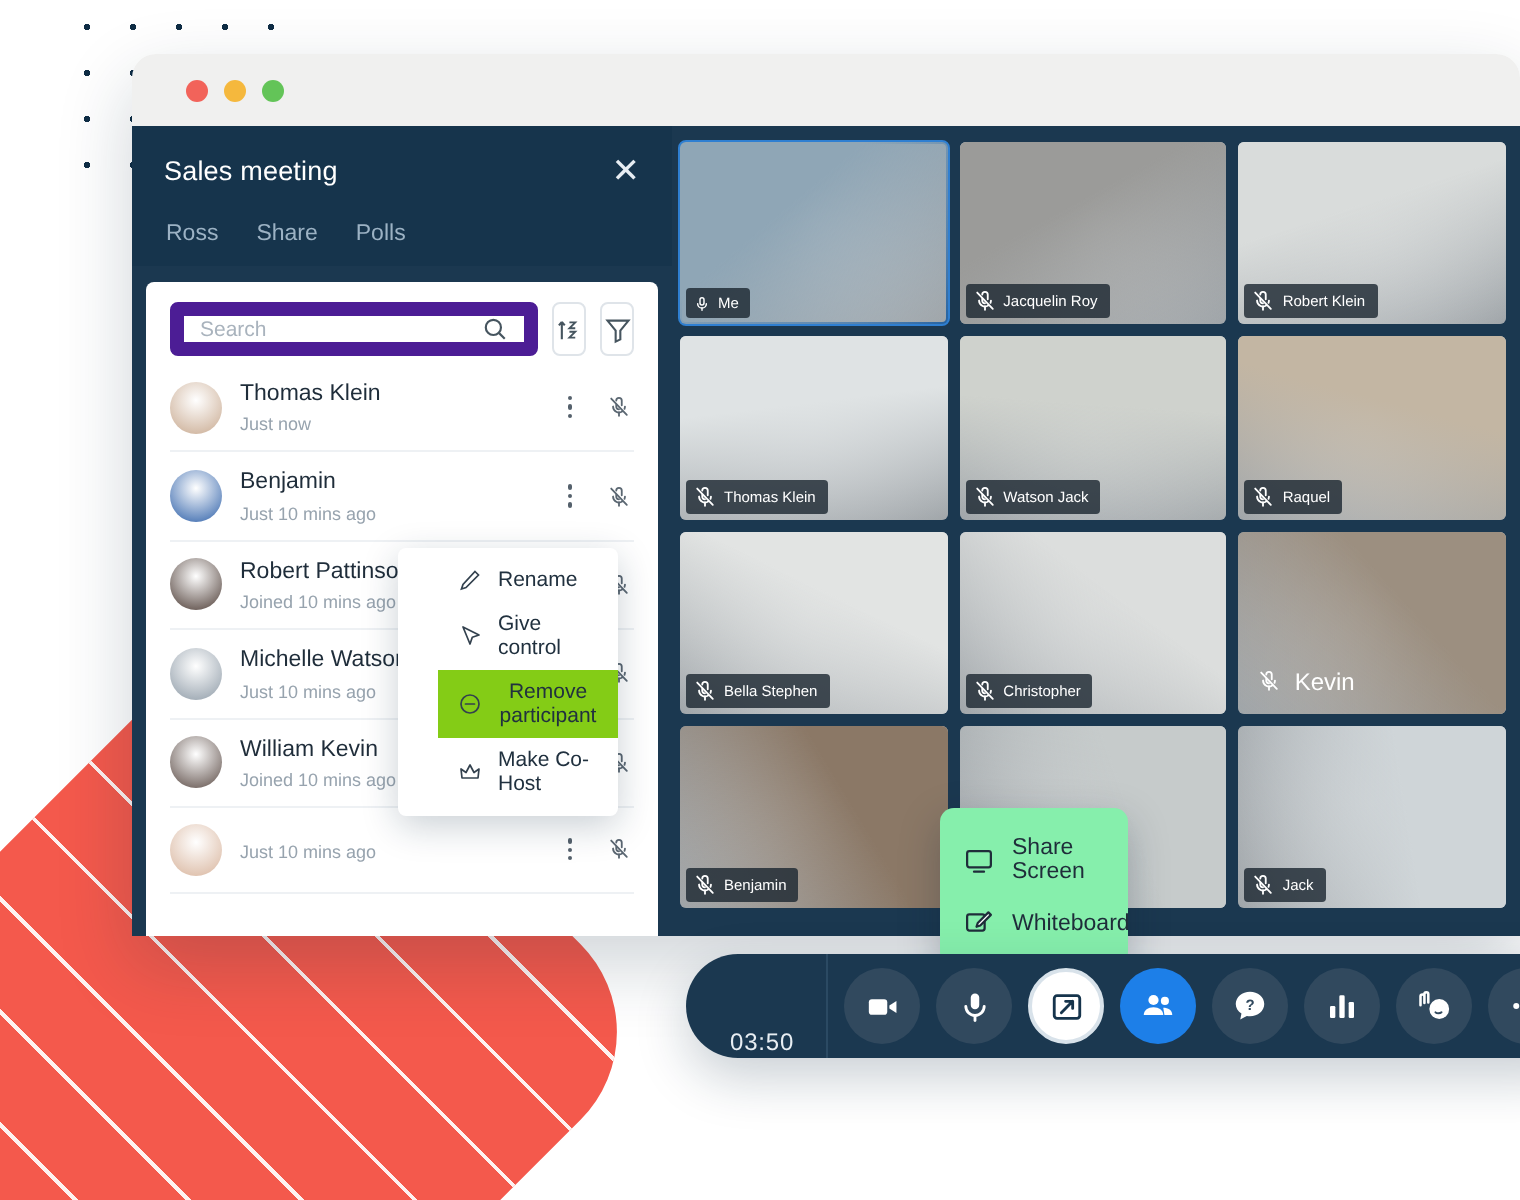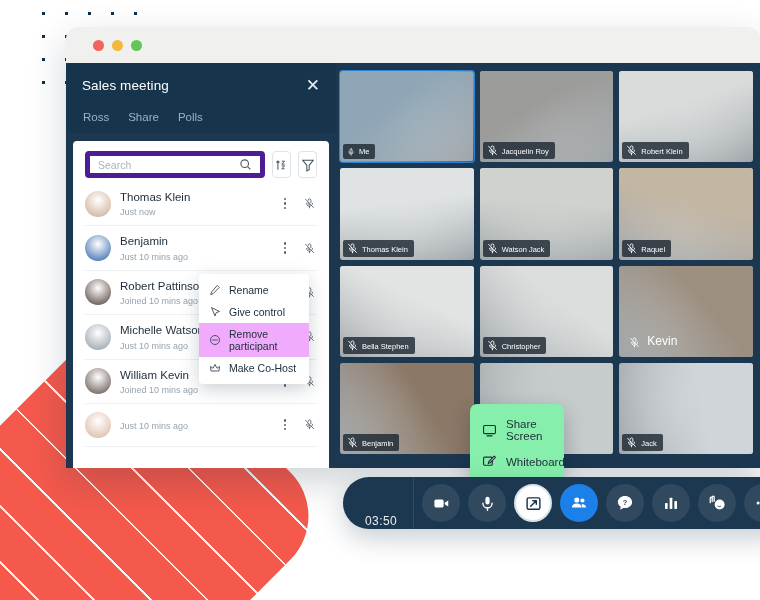--- a/index.html
+++ b/index.html
@@ -75,21 +75,21 @@
   .tab.active { color:#ffffff; border-bottom-color:#ffffff; }
   .badge { background:#ffffff; color:#16344c; font-size:8.5px; font-weight:bold; border-radius:9px; padding:2px 6px; line-height:1; }
 
   .panel-card {
     position:absolute; left:7px; right:7px; top:78px; bottom:-1px;
     background:#ffffff; border-radius:4px 4px 0 0;
     padding:10px 12px 0 12px; overflow:hidden;
   }
   .searchrow { display:flex; gap:7px; align-items:center; }
   .searchbox {
-    flex:1; height:27px; border:5px solid #4c1d95; border-radius:4px;
+    flex:1; height:27px; border:7px solid #4c1d95; border-radius:4px;
     display:flex; align-items:center; padding:0 8px; gap:6px;
   }
   .searchbox input {
     border:none; outline:none; flex:1; font-size:10.5px; color:#2c3e50;
     font-family:"Liberation Sans", sans-serif; background:transparent;
   }
   .searchbox input::placeholder { color:#a9b3bd; }
   .iconbtn {
     width:27px; height:27px; border:1px solid #dfe4e9; border-radius:4px;
     display:flex; align-items:center; justify-content:center; cursor:pointer; background:#fff;
@@ -107,38 +107,38 @@
   .kebab i { width:2.4px; height:2.4px; border-radius:50%; background:#55616c; display:block; }
   .kebab.hl { background:#dbeafe; border-radius:50%; width:20px; height:20px; justify-content:center; flex:0 0 20px; }
   .micoff { width:16px; flex:0 0 16px; display:flex; justify-content:center; }
 
   
   .ctxmenu {
     position:absolute; left:133px; top:211px; width:110px;
     background:#fff; border-radius:4px; box-shadow:0 5px 18px rgba(15,40,62,.22);
     padding:5px 0; z-index:40;
   }
-  .ctxitem { display:flex; align-items:center; gap:8px; padding:5px 10px; font-size:10.5px; color:#21313f; cursor:pointer; }
-  .ctxitem.active { background:#f0abfc; }
+  .ctxitem { display:flex; align-items:center; gap:8px; padding:5px 10px; font-size:10.5px; color:#21313f; cursor:pointer;margin-left:20px; }
+  .ctxitem.active { background:#84cc16;text-align:center; }
 
   
   .grid {
     flex:1; padding:8px 7px 8px 4px; display:grid;
     grid-template-columns: repeat(3, 1fr);
     grid-template-rows: repeat(4, 1fr);
     gap:6px;
   }
   .tile { position:relative; border-radius:3px; overflow:hidden; background:#cfd6db; }
   .tile.me { outline:2px solid #2f7fd1; outline-offset:-1px; }
   .tile .ph { position:absolute; inset:0; }
   .nameplate {
     position:absolute; left:3px; bottom:3px;
     background:rgba(26,38,48,.80); color:#fff; font-size:7.5px;
     padding:3px 6px 3px 4px; border-radius:2px;
-    display:flex; align-items:flex-end; gap:4px; max-width:88%;
+    display:flex; align-items:center; gap:4px; max-width:88%;
     white-space:nowrap; overflow:hidden;
   }
   .nameplate.big { font-size:12px; background:transparent; gap:7px; left:6px; bottom:6px; }
 
   
   .sharepop {
     position:absolute; left:470px; top:404px; width:94px;
     background:#86efac; border-radius:7px; box-shadow:0 7px 20px rgba(10,30,50,.26);
     padding:8px 0; z-index:60;
   }

